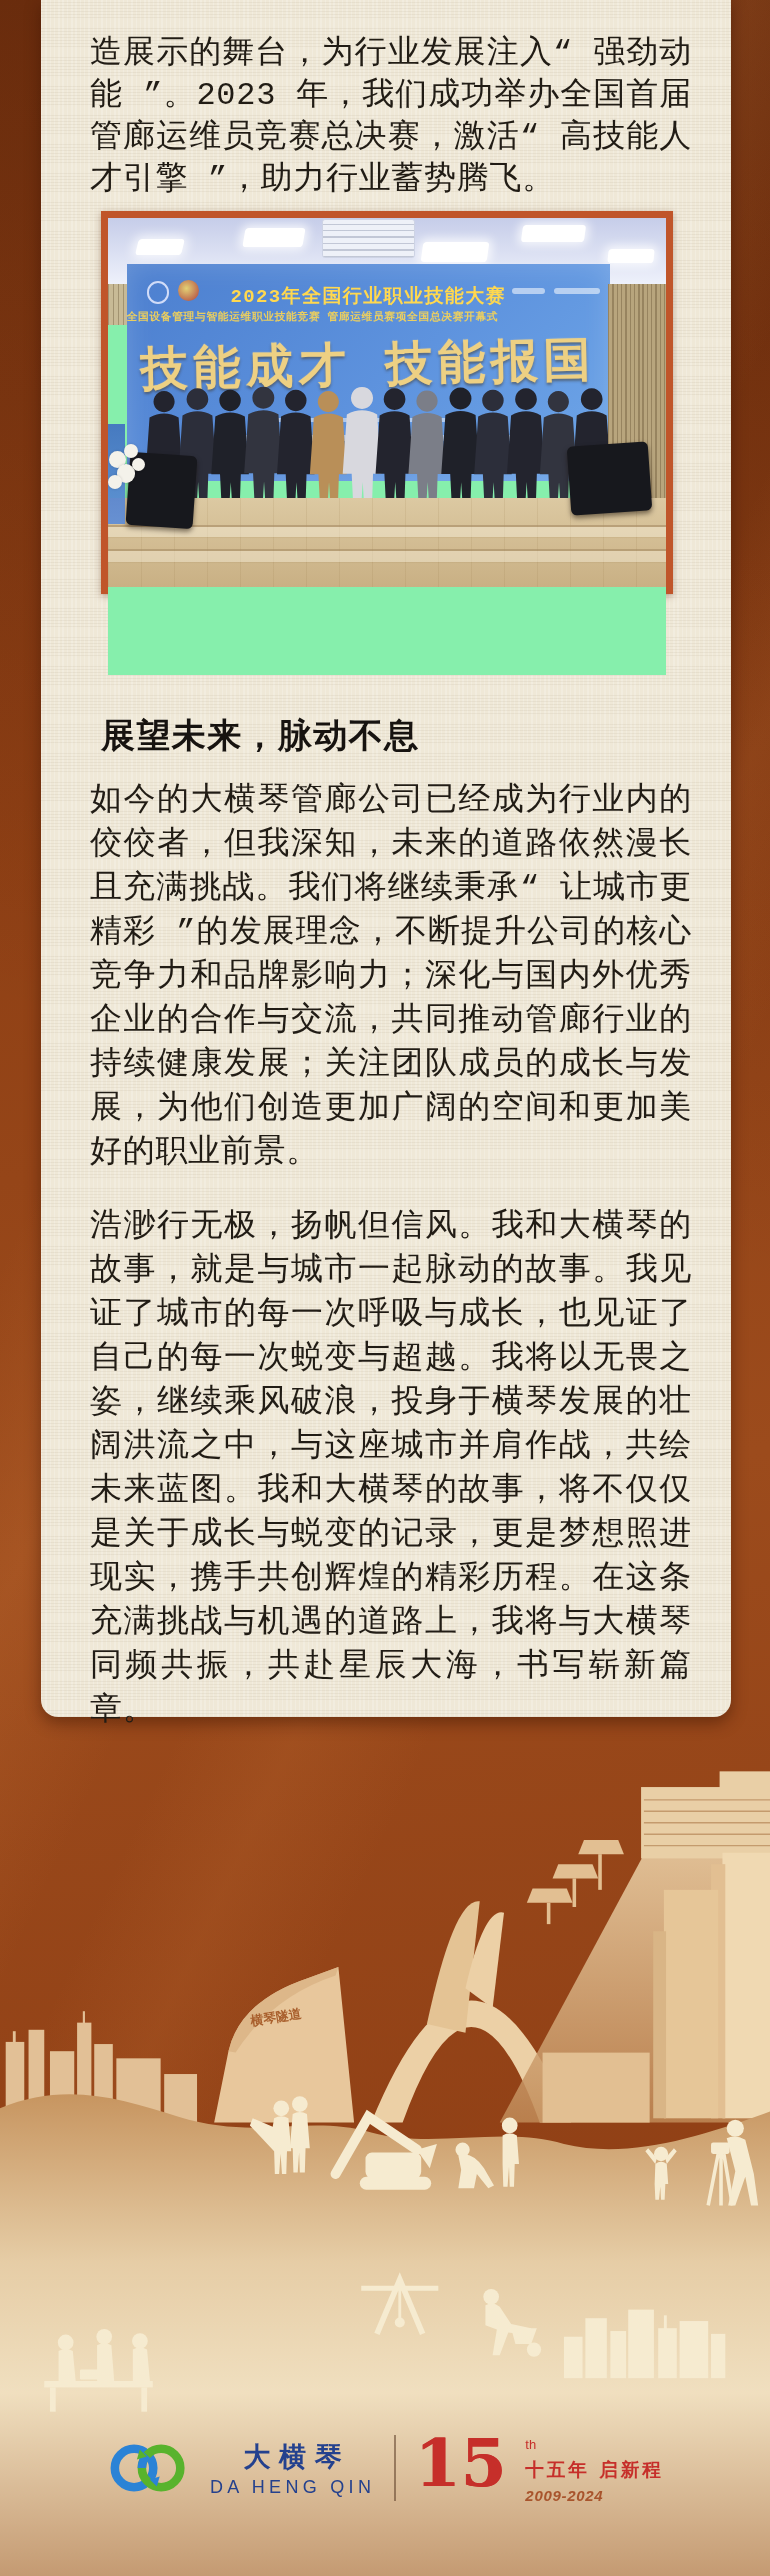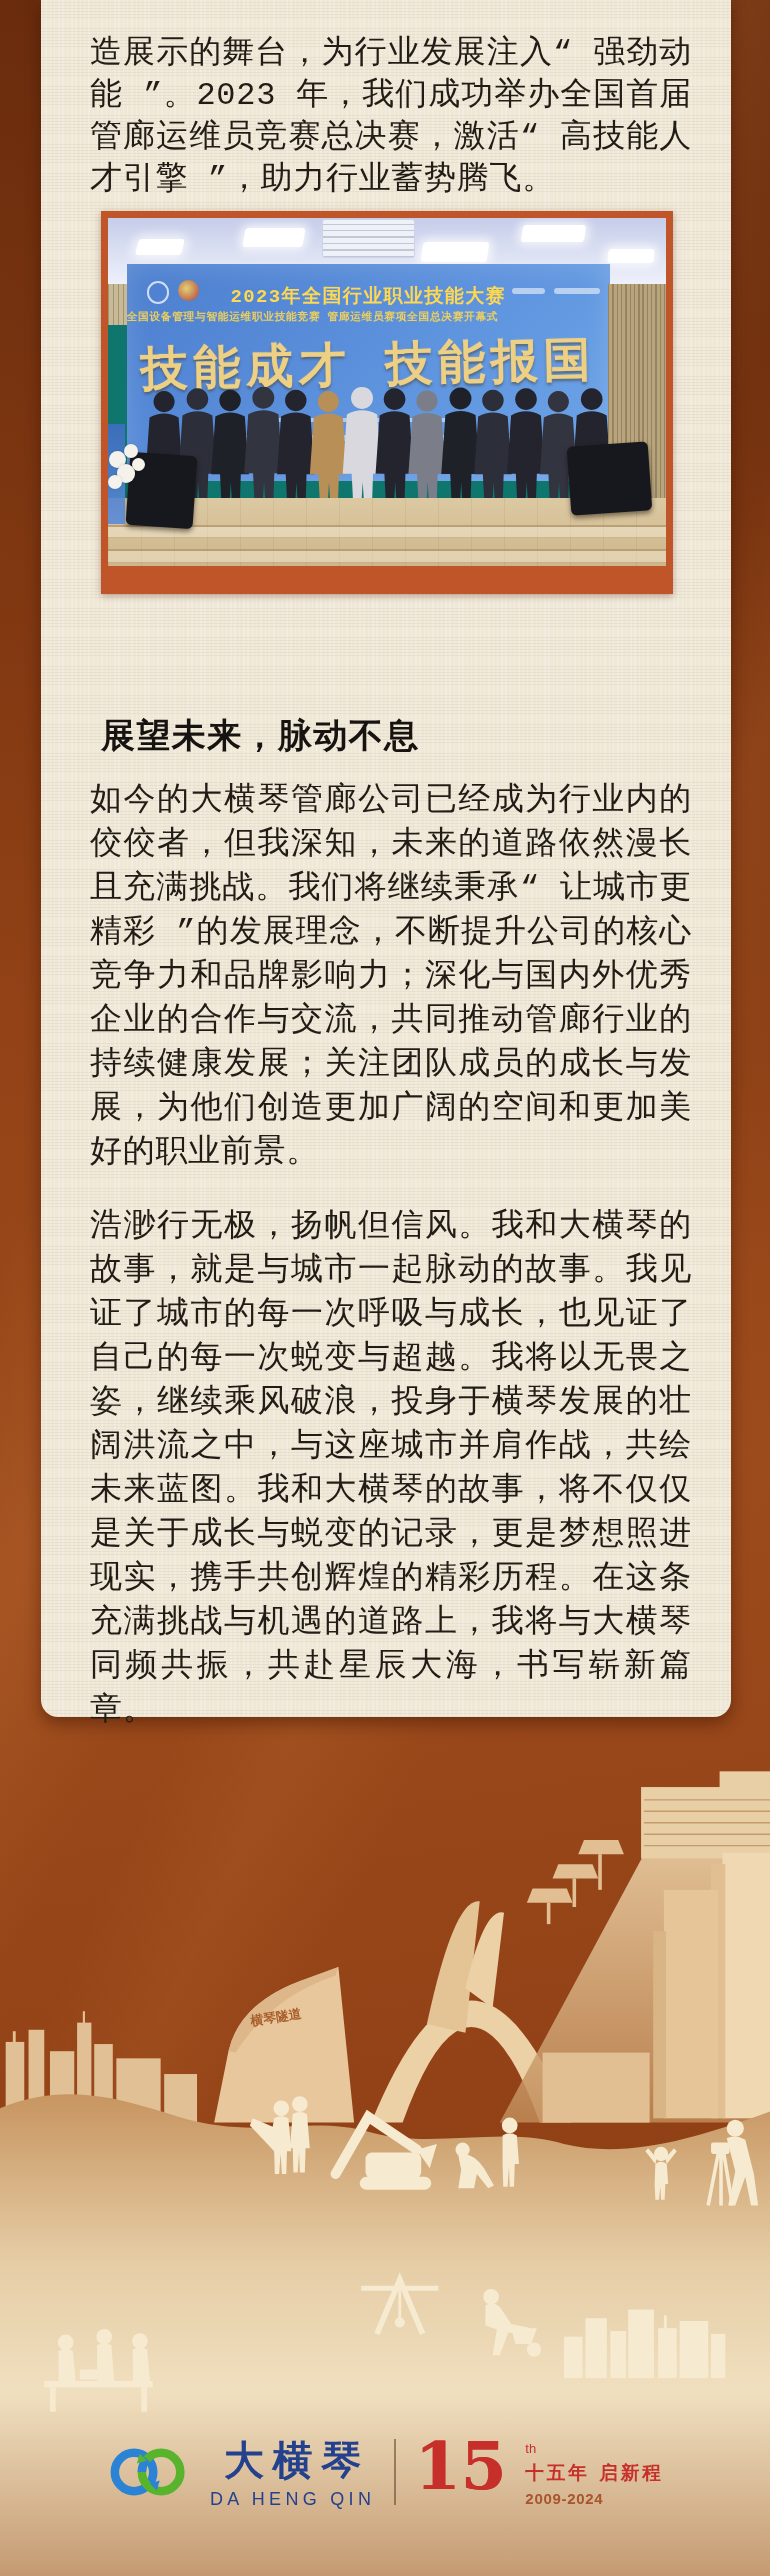--- a/index.html
+++ b/index.html
@@ -18,21 +18,21 @@
         border-radius:0 0 17px 17px;box-shadow:0 5.7px 15.7px rgba(50,15,0,.45);font-family:Liberation Mono, monospace;}
   .cn-para{position:absolute;color:#211c15;font-size:32px;line-height:44px;
            text-align:justify;letter-spacing:0.7px;}
   .para-top{left:49px;top:1.4px;width:602px;line-height:42px;}
   .heading{position:absolute;left:60px;top:685px;font-size:34px;font-weight:bold;color:#171310;letter-spacing:1.4px;}
   .para1{left:49px;top:747px;width:602px;}
   .para2{left:49px;top:1173px;width:602px;}
   
   .photo-frame{position:absolute;left:60px;top:211px;width:572px;height:383px;
                background:#c0552a;box-shadow:0 2.1px 7.1px rgba(80,30,5,.35);}
-  .photo{position:absolute;left:7.1px;top:7.1px;width:558px;height:348px;overflow:hidden;background:#0f766e;}
+  .photo{position:absolute;left:7.1px;top:7.1px;width:558px;height:457px;overflow:hidden;background:#86efac;}
   .ceiling{position:absolute;left:0;top:0;width:558px;height:66px;
            background:linear-gradient(#c6cde9,#eef1fb);}
   .clight{position:absolute;background:#fff;border-radius:3.6px;box-shadow:0 0 10px 3.6px rgba(255,255,255,.75);}
   .acvent{position:absolute;left:214px;top:1.4px;width:91px;height:37px;background:#eef1f8;
           border:1.4px solid #cdd3e4;border-radius:2.9px;
           background-image:repeating-linear-gradient(0deg,rgba(150,158,180,.5) 0 1.4px,transparent 1.4px 6.4px);}
   .curtain{position:absolute;left:0;top:66px;width:558px;height:41px;background:#c8ba96;
            background-image:repeating-linear-gradient(90deg,rgba(92,74,44,.35) 0 1.4px,transparent 1.4px 5px);}
   .slatwall{position:absolute;left:500px;top:66px;width:59px;height:216px;background:#b8a57d;
             background-image:repeating-linear-gradient(90deg,rgba(90,70,40,.35) 0 1.4px,transparent 1.4px 4.3px);}
@@ -58,31 +58,31 @@
   .step{position:absolute;left:0;width:558px;background:rgba(255,250,235,.38);
         border-top:2.1px solid rgba(130,95,45,.45);box-shadow:0 1.4px 1.4px rgba(120,90,40,.25);}
   .speaker{position:absolute;background:#17181d;border-radius:5.7px;box-shadow:0 2.9px 5.7px rgba(20,10,0,.5);}
   .bluesign{position:absolute;left:0;top:206px;width:17px;height:100px;
             background:linear-gradient(#3f6dc2,#5b8bd8);opacity:.9;}
   .flower{position:absolute;border-radius:50%;background:#f4f2ea;box-shadow:0 0 2.9px rgba(0,0,0,.15);}
   
   .logo-row{position:absolute;left:0;top:2433px;width:100%;display:flex;justify-content:center;
             align-items:center;gap:18.6px;font-family:"Liberation Sans","DejaVu Sans",sans-serif;}
   .brand-col{display:flex;flex-direction:column;align-items:center;gap:1.4px;}
-  .brand-cn{font-size:40px;font-weight:bold;color:#24418e;letter-spacing:8.6px;text-indent:8.6px;
+  .brand-cn{font-size:27px;font-weight:bold;color:#24418e;letter-spacing:8.6px;text-indent:8.6px;
             font-family:"DejaVu Serif",serif;}
   .brand-en{font-size:18px;font-weight:normal;color:#24418e;letter-spacing:4.3px;}
   .divider{width:2.1px;height:66px;background:rgba(92,62,40,.55);}
   .anniv{display:flex;align-items:flex-start;gap:19px;}
   .num15{font-size:66px;line-height:60px;font-weight:800;color:#c62f2a;font-family:"DejaVu Serif",serif;
          text-shadow:0.7px 0 0 #c62f2a;}
   .anniv-right{display:flex;flex-direction:column;margin-top:4.3px;gap:4.3px;}
   .anniv-th{font-size:13px;font-weight:normal;color:#c62f2a;}
   .anniv-cn{font-size:18.6px;font-weight:bold;color:#c62f2a;letter-spacing:2.9px;font-family:"DejaVu Serif",serif;}
-  .anniv-years{font-size:15px;font-weight:bold;color:#a8542c;letter-spacing:0.7px;}
+  .anniv-years{font-size:15px;font-weight:bold;color:#a8542c;letter-spacing:0.7px;font-style:italic;}
 </style>
 </head>
 <body>
 
 <div class="page">
   <div class="streaks"></div>
 
   <svg style="position:absolute;left:0;top:1717px;" width="771" height="859" viewBox="0 0 1080 1203">
     <defs>
       <linearGradient id="gGround" x1="0" y1="0" x2="0" y2="1">

